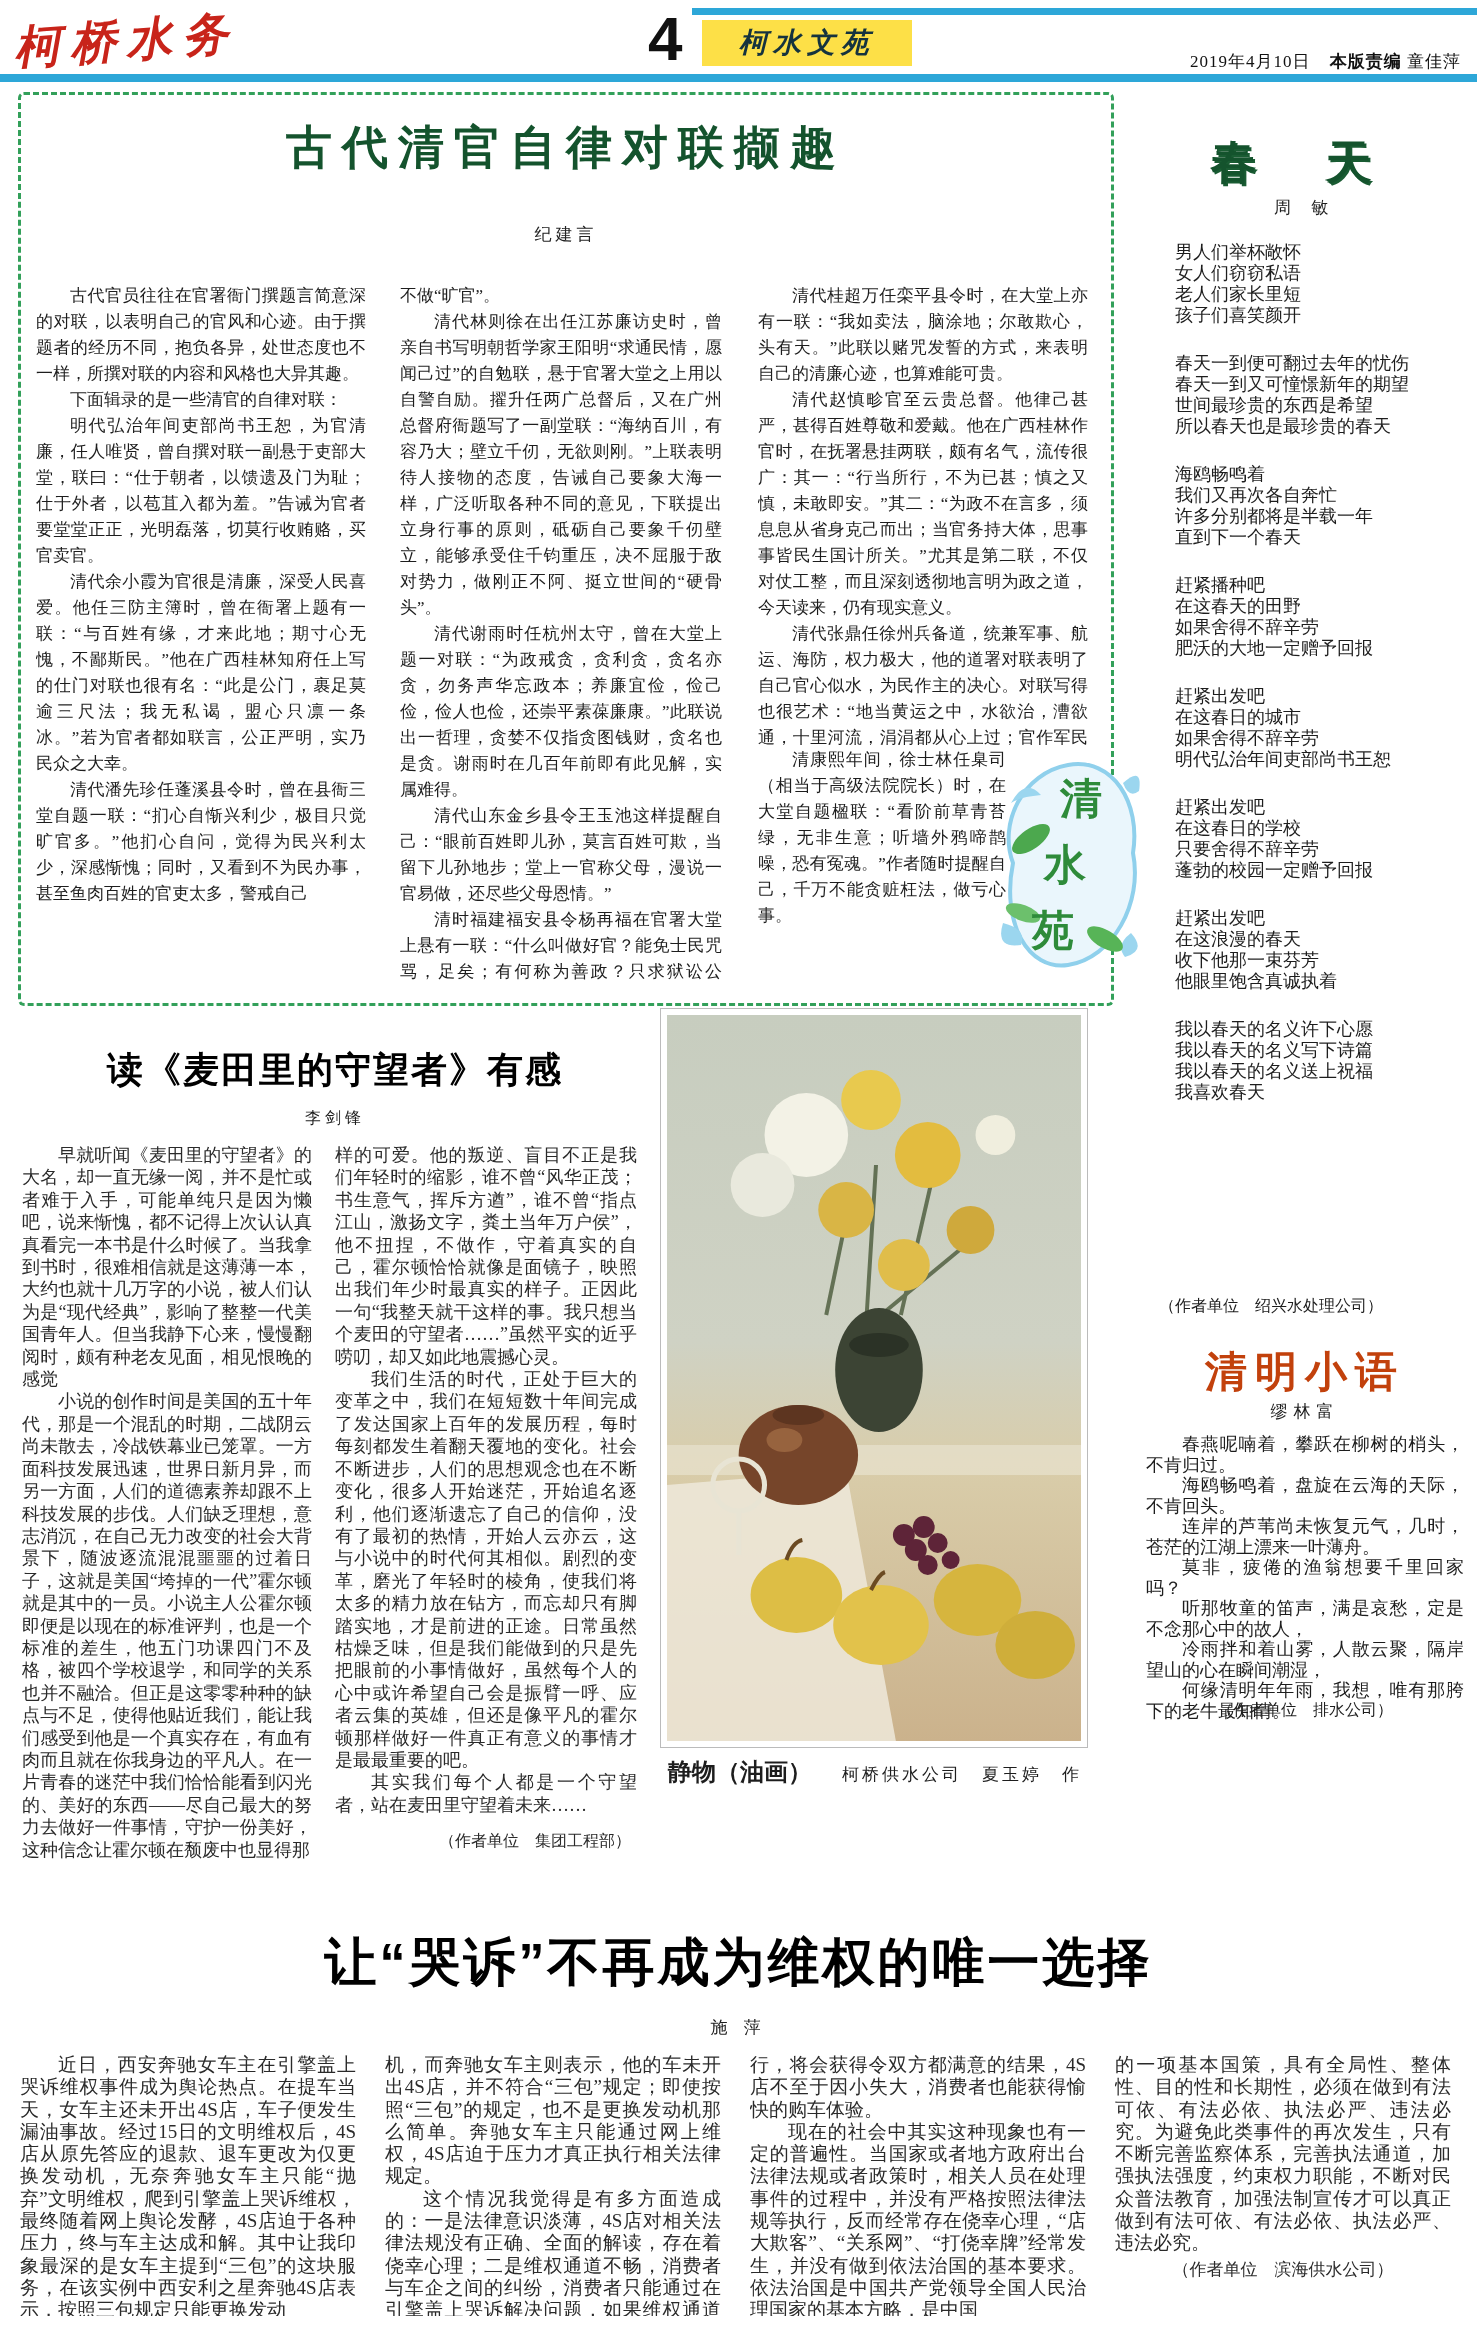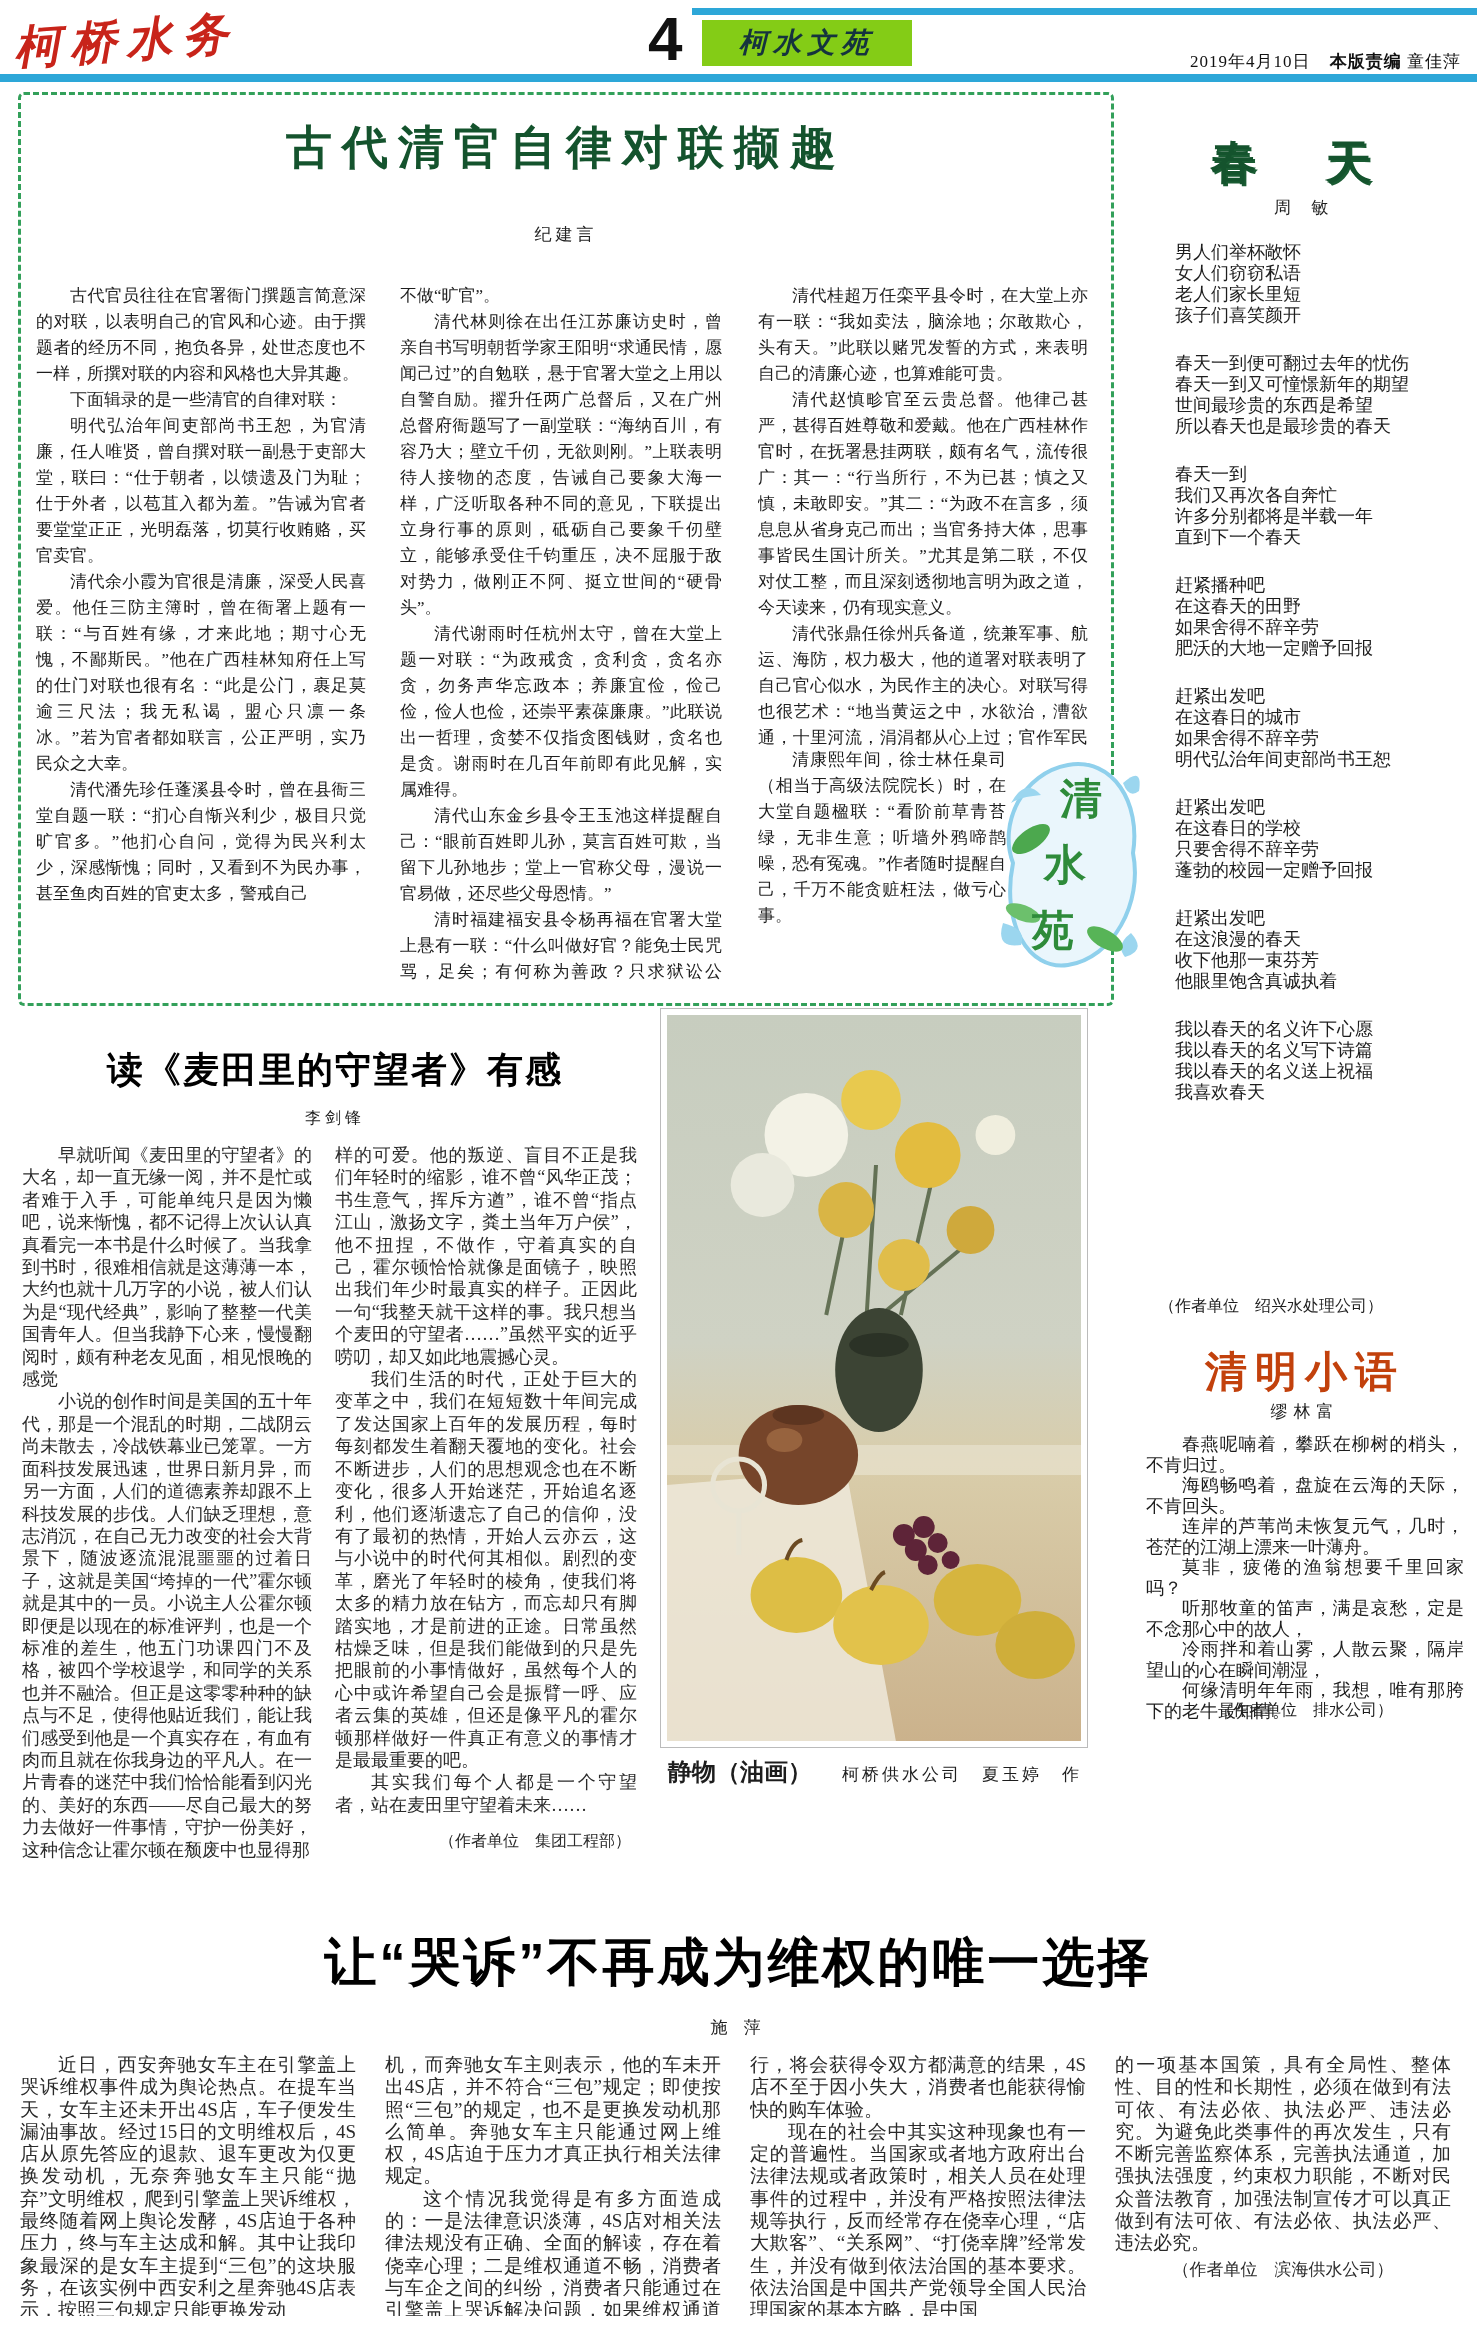--- a/index.html
+++ b/index.html
@@ -4,21 +4,21 @@
 <style>
   html,body{margin:0;padding:0;background:#888;}
   #page{position:relative;width:1477px;height:2338px;background:#ffffff;margin:0 auto;overflow:hidden;
         font-family:"Liberation Serif","DejaVu Serif",serif;color:#1d1d1d;}
   .abs{position:absolute;}
   
   #masthead{left:14px;top:10px;font-size:46px;font-weight:bold;color:#c8241a;
             font-family:"Liberation Serif",serif;transform:rotate(-4deg);letter-spacing:10px;font-style:italic;}
   #topbar-partial{left:692px;top:8px;width:785px;height:7px;background:#2da7d8;}
   #pageno{left:648px;top:8px;font-size:62px;font-weight:bold;font-family:"Liberation Sans",sans-serif;color:#111;line-height:1;}
-  #sectionbox{left:702px;top:20px;width:210px;height:46px;background:#84cc16;display:flex;align-items:center;justify-content:center;}
+  #sectionbox{left:702px;top:20px;width:210px;height:46px;background:#fde047;display:flex;align-items:center;justify-content:center;}
   #sectionbox span{font-size:28px;font-weight:bold;color:#15333e;letter-spacing:6px;font-style:italic;}
   #dateline{right:16px;top:50px;font-size:17px;color:#111;letter-spacing:1px;}
   #dateline b{margin-left:14px;}
   #headrule{left:0;top:74px;width:1477px;height:8px;background:#2da7d8;}
   
   #mainbox{left:18px;top:92px;width:1090px;height:908px;border:3px dashed #33a05a;border-radius:6px;}
   #main-title{left:0;top:22px;width:100%;text-align:center;font-size:46px;font-weight:bold;color:#14532d;
               letter-spacing:10px;font-family:"Liberation Sans",sans-serif;}
   #main-author{left:0;top:128px;width:100%;text-align:center;font-size:17px;color:#222;letter-spacing:4px;}
   .mcol{top:188px;height:706px;font-size:17px;line-height:26px;text-align:justify;word-break:break-all;overflow:hidden;}
@@ -139,21 +139,21 @@
         <div class="pline">老人们家长里短</div>
         <div class="pline">孩子们喜笑颜开</div>
       </div>
       <div class="stanza">
         <div class="pline">春天一到便可翻过去年的忧伤</div>
         <div class="pline">春天一到又可憧憬新年的期望</div>
         <div class="pline">世间最珍贵的东西是希望</div>
         <div class="pline">所以春天也是最珍贵的春天</div>
       </div>
       <div class="stanza">
-        <div class="pline">春天一到</div>
+        <div class="pline">海鸥畅鸣着</div>
         <div class="pline">我们又再次各自奔忙</div>
         <div class="pline">许多分别都将是半载一年</div>
         <div class="pline">直到下一个春天</div>
       </div>
       <div class="stanza">
         <div class="pline">赶紧播种吧</div>
         <div class="pline">在这春天的田野</div>
         <div class="pline">如果舍得不辞辛劳</div>
         <div class="pline">肥沃的大地一定赠予回报</div>
       </div>

